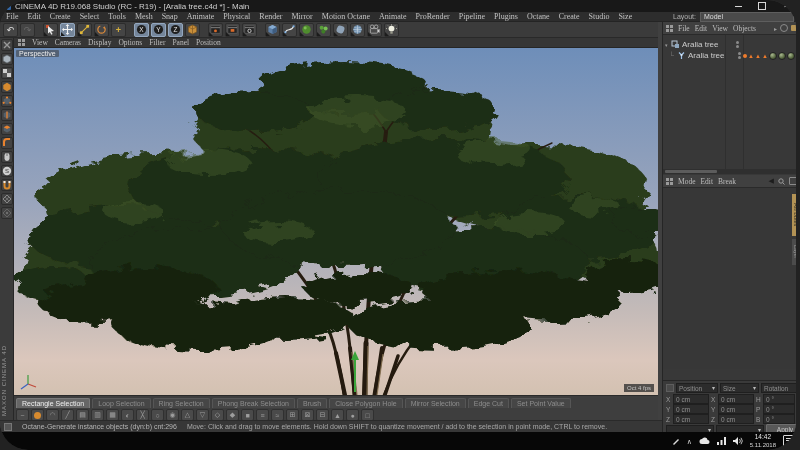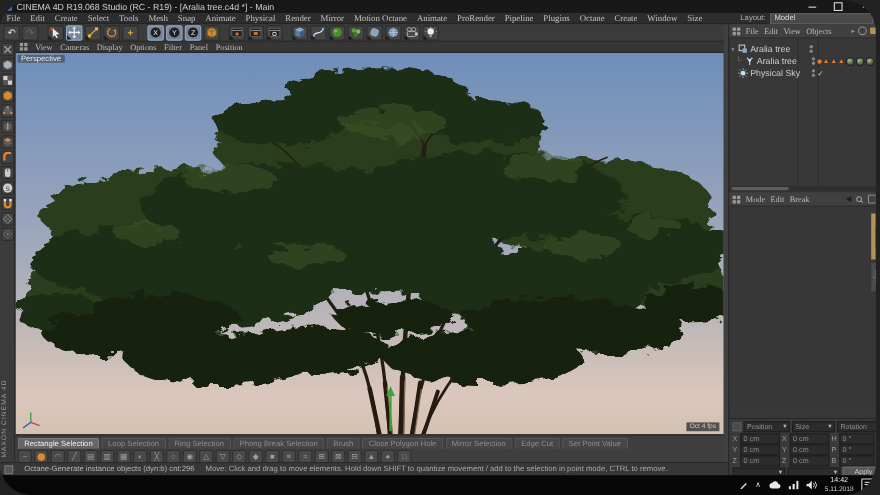--- a/index.html
+++ b/index.html
@@ -112,21 +112,21 @@
     <span class="mi">Physical</span>
     <span class="mi">Render</span>
     <span class="mi">Mirror</span>
     <span class="mi">Motion Octane</span>
     <span class="mi">Animate</span>
     <span class="mi">ProRender</span>
     <span class="mi">Pipeline</span>
     <span class="mi">Plugins</span>
     <span class="mi">Octane</span>
     <span class="mi">Create</span>
-    <span class="mi">Window</span>
+    <span class="mi">Studio</span>
     <span class="mi">Size</span>
     <span class="layoutarea">
       <span style="font-size:7px;color:#b0b0b0;">Layout:</span>
       <span class="sel" style="width:86px;">
         <span>Model</span>
 
       </span>
     </span>
   </div>
 
@@ -557,35 +557,20 @@
           <span style="width:4px;height:4px;border-radius:50%;background:#ee7b2c;flex:none;"></span>
           <span class="tagtri">▲</span>
           <span class="tagtri">▲</span>
           <span class="tagtri">▲</span>
           <span class="mat"></span>
           <span class="mat"></span>
           <span class="mat"></span>
         </span>
       </div>
 
-      <div class="om-row" style="top:26px;">
-        <span style="width:6px;margin-left:2px;"></span>
-        <svg width="9" height="9" viewBox="0 0 9 9">
-            <circle cx="4.5" cy="4.5" r="2.2" fill="#bfe2f5"></circle>
-            <path d="M4.5 0v1.6M4.5 7.4V9M0 4.5h1.6M7.4 4.5H9M1.3 1.3l1.1 1.1M6.6 6.6l1.1 1.1M7.7 1.3L6.6 2.4M2.4 6.6L1.3 7.7" stroke="#8fc7e8" stroke-width=".8"></path>
-          </svg>
-        <span style="margin-left:2px;">Physical Sky</span>
-        <span class="dots" style="margin-left:auto;margin-right:2px;">
-            <span class="dot"></span>
-            <span class="dot"></span>
-          </span>
-        <span style="display:flex;align-items:center;width:54px;flex:none;">
-          <span style="font-size:7px;color:#cfcfcf;">✓</span>
-        </span>
-      </div>
     </div>
     <div class="vscroll">
         <span class="vthumb"></span>
       </div>
     <div class="hscroll">
         <span class="hthumb"></span>
       </div>
 
     <div class="pmenu" style="margin-top:1px;">
       <span class="gridico"></span>

